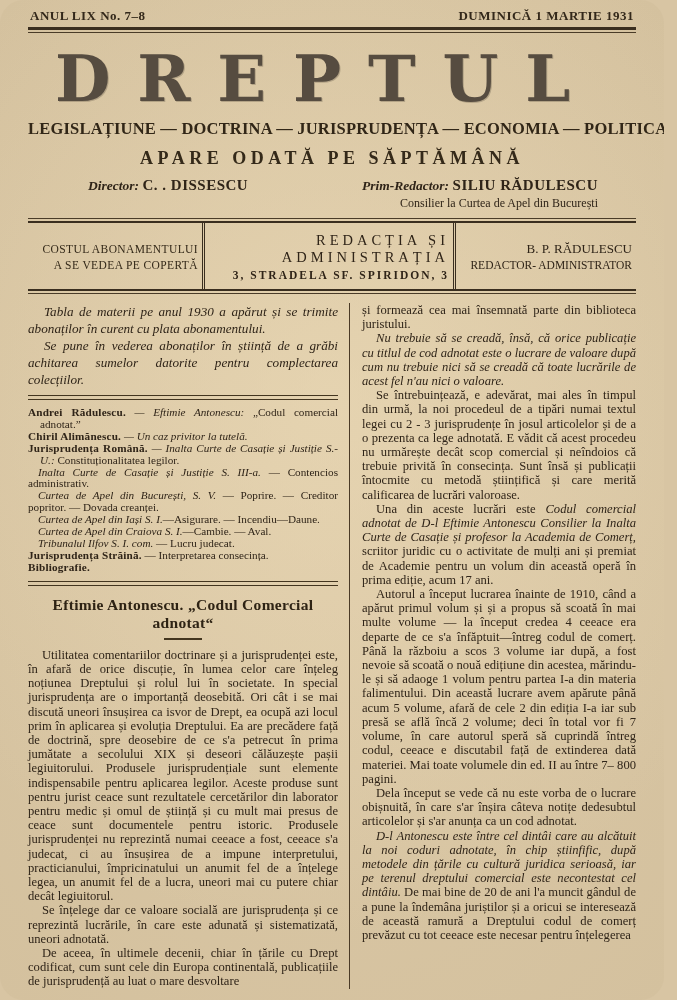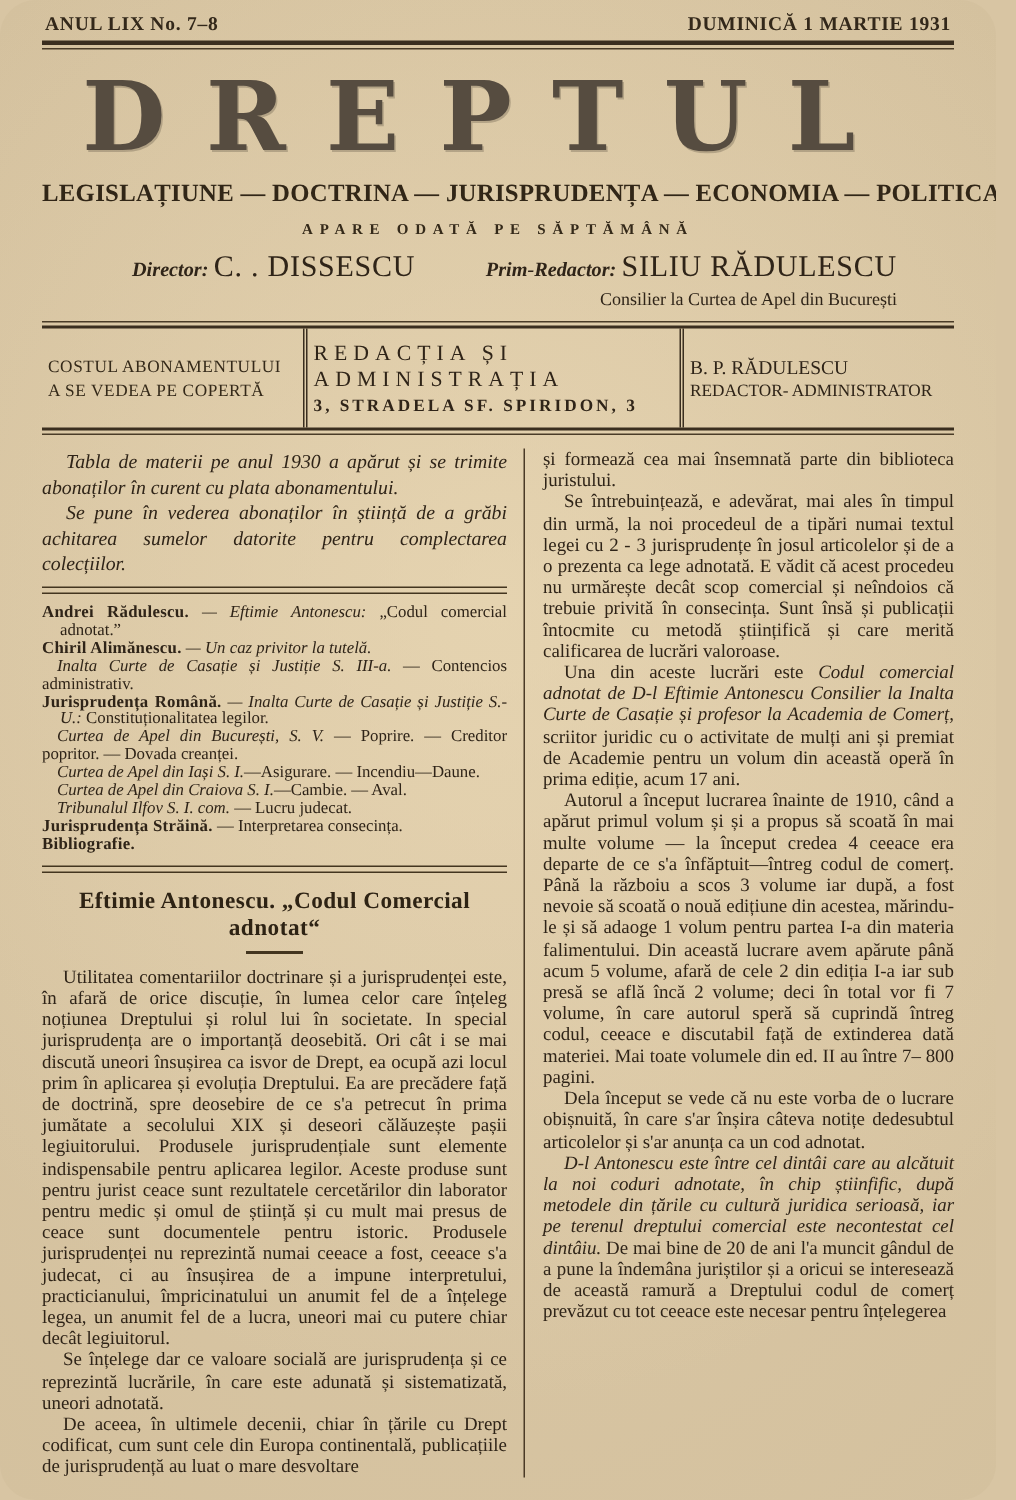--- a/index.html
+++ b/index.html
@@ -35,36 +35,36 @@
     letter-spacing: .42em; text-indent: .42em; 
     color: #564c40;
     text-shadow: 1px 1px 0 rgba(60,50,38,.25);
   }
   .subtitle {
     margin-top: 2px; text-align: center; white-space: nowrap;
     font-size: 16.5px; font-weight: bold; letter-spacing: .2px; color: #312617;
   }
   .frequency {
     margin-top: 9px; text-align: center;
-    font-size: 10px; font-weight: bold; letter-spacing: 4.5px; color: #342919;
+    font-size: 18px; font-weight: bold; letter-spacing: 4.5px; color: #342919;
   }
   .staff-row {
     display: flex; justify-content: space-between;
     padding: 8px 38px 0 60px; font-size: 14px;
   }
   .staff-label { font-style: italic; font-weight: bold; font-size: 13.5px; }
-  .staff-name  { font-weight: normal; font-size: 20px; letter-spacing: .5px; }
+  .staff-name  { font-weight: bold; font-size: 15px; letter-spacing: .5px; }
   .staff-right { text-align: left; }
   .staff-sub   { font-size: 12px; margin-top: 2px; text-align: right; }
 
   .rule-mid  { height: 2px; border-top: 1px solid #4a3c28; border-bottom: 2px solid #3a2e1f; margin-top: 7px; }
   .rule-mid2 { height: 2px; border-top: 2px solid #3a2e1f; border-bottom: 1px solid #4a3c28; }
 
   
-  .info-bar { display: flex; align-items: stretch; text-align: left; }
+  .info-bar { display: flex; align-items: stretch; text-align: right; }
   .info-cell { padding: 9px 4px 8px 4px; display: flex; flex-direction: column; justify-content: center; }
   .info-cell + .info-cell { border-left: 3px double #3a2e1f; }
   .cell-sub { width: 166px; font-size: 11.5px; letter-spacing: .4px; line-height: 16px; color: #342919; }
   .cell-addr { flex: 1; }
   .cell-addr .l1 { font-size: 14.5px; font-weight: normal; letter-spacing: 4px; }
   .cell-addr .l2 { font-size: 11.5px; font-weight: bold; letter-spacing: 2px; margin-top: 3px; }
   .cell-admin { width: 172px; font-size: 13px; line-height: 17px; }
   .cell-admin .l2 { font-size: 11.5px; }
 
   
@@ -149,22 +149,22 @@
       <div class="notice">
         <p>Tabla de materii pe anul 1930 a apărut și se trimite abonaților în curent cu plata abonamentului.</p>
         <p>Se pune în vederea abonaților în știință de a grăbi achitarea sumelor datorite pentru complectarea colecțiilor.</p>
       </div>
 
       <div class="thin-double"></div>
 
       <div class="toc">
         <div class="toc-entry"><span class="toc-bold">Andrei Rădulescu.</span><span class="toc-italic"> — Eftimie Antonescu: </span><span>„Codul comercial adnotat.”</span></div>
         <div class="toc-entry"><span class="toc-bold">Chiril Alimănescu.</span><span class="toc-italic"> — Un caz privitor la tutelă.</span><span></span></div>
+        <div class="toc-entry"><span class="toc-bold">Jurisprudența Română.</span><span class="toc-italic"> — Inalta Curte de Casație și Justiție S.-U.: </span><span>Constituționalitatea legilor.</span></div>
         <div class="toc-entry toc-sub"><span class="toc-italic">Inalta Curte de Casație și Justiție S. III-a. </span><span>— Contencios administrativ.</span></div>
-        <div class="toc-entry"><span class="toc-bold">Jurisprudența Română.</span><span class="toc-italic"> — Inalta Curte de Casație și Justiție S.-U.: </span><span>Constituționalitatea legilor.</span></div>
         <div class="toc-entry toc-sub"><span class="toc-italic">Curtea de Apel din București, S. V. </span><span>— Poprire. — Creditor popritor. — Dovada creanței.</span></div>
         <div class="toc-entry toc-sub"><span class="toc-italic">Curtea de Apel din Iași S. I.</span><span>—Asigurare. — Incendiu—Daune.</span></div>
         <div class="toc-entry toc-sub"><span class="toc-italic">Curtea de Apel din Craiova S. I.</span><span>—Cambie. — Aval.</span></div>
         <div class="toc-entry toc-sub"><span class="toc-italic">Tribunalul Ilfov S. I. com. </span><span>— Lucru judecat.</span></div>
         <div class="toc-entry"><span class="toc-bold">Jurisprudența Străină.</span><span> — Interpretarea consecința.</span></div>
         <div class="toc-entry"><span class="toc-bold">Bibliografie.</span></div>
       </div>
 
       <div class="thin-double"></div>
 
@@ -174,20 +174,21 @@
       <div class="body-text">
         <p>Utilitatea comentariilor doctrinare și a jurisprudenței este, în afară de orice discuție, în lumea celor care înțeleg noțiunea Dreptului și rolul lui în societate. In special jurisprudența are o importanță deosebită. Ori cât i se mai discută uneori însușirea ca isvor de Drept, ea ocupă azi locul prim în aplicarea și evoluția Dreptului. Ea are precădere față de doctrină, spre deosebire de ce s'a petrecut în prima jumătate a secolului XIX și deseori călăuzește pașii legiuitorului. Produsele jurisprudențiale sunt elemente indispensabile pentru aplicarea legilor. Aceste produse sunt pentru jurist ceace sunt rezultatele cercetărilor din laborator pentru medic și omul de știință și cu mult mai presus de ceace sunt documentele pentru istoric. Produsele jurisprudenței nu reprezintă numai ceeace a fost, ceeace s'a judecat, ci au însușirea de a impune interpretului, practicianului, împricinatului un anumit fel de a înțelege legea, un anumit fel de a lucra, uneori mai cu putere chiar decât legiuitorul.</p>
         <p>Se înțelege dar ce valoare socială are jurisprudența și ce reprezintă lucrările, în care este adunată și sistematizată, uneori adnotată.</p>
         <p>De aceea, în ultimele decenii, chiar în țările cu Drept codificat, cum sunt cele din Europa continentală, publicațiile de jurisprudență au luat o mare desvoltare</p>
       </div>
     </div>
 
     <div class="col-right">
       <div class="body-text">
         <p class="no-indent">și formează cea mai însemnată parte din biblioteca juristului.</p>
+        <p class="italic">Nu trebuie să se creadă, însă, că orice publicație cu titlul de cod adnotat este o lucrare de valoare după cum nu trebuie nici să se creadă că toate lucrările de acest fel n'au nici o valoare.</p>
         <p>Se întrebuințează, e adevărat, mai ales în timpul din urmă, la noi procedeul de a tipări numai textul legei cu 2 - 3 jurisprudențe în josul articolelor și de a o prezenta ca lege adnotată. E vădit că acest procedeu nu urmărește decât scop comercial și neîndoios că trebuie privită în consecința. Sunt însă și publicații întocmite cu metodă științifică și care merită calificarea de lucrări valoroase.</p>
         <p><span>Una din aceste lucrări este </span><span class="italic">Codul comercial adnotat de D-l Eftimie Antonescu Consilier la Inalta Curte de Casație și profesor la Academia de Comerț, </span><span>scriitor juridic cu o activitate de mulți ani și premiat de Academie pentru un volum din această operă în prima ediție, acum 17 ani.</span></p>
         <p>Autorul a început lucrarea înainte de 1910, când a apărut primul volum și și a propus să scoată în mai multe volume — la început credea 4 ceeace era departe de ce s'a înfăptuit—întreg codul de comerț. Până la războiu a scos 3 volume iar după, a fost nevoie să scoată o nouă edițiune din acestea, mărindu-le și să adaoge 1 volum pentru partea I-a din materia falimentului. Din această lucrare avem apărute până acum 5 volume, afară de cele 2 din ediția I-a iar sub presă se află încă 2 volume; deci în total vor fi 7 volume, în care autorul speră să cuprindă întreg codul, ceeace e discutabil față de extinderea dată materiei. Mai toate volumele din ed. II au între 7– 800 pagini.</p>
         <p>Dela început se vede că nu este vorba de o lucrare obișnuită, în care s'ar înșira câteva notițe dedesubtul articolelor și s'ar anunța ca un cod adnotat.</p>
         <p><span class="italic">D-l Antonescu este între cel dintâi care au alcătuit la noi coduri adnotate, în chip știinfific, după metodele din țările cu cultură juridica serioasă, iar pe terenul dreptului comercial este necontestat cel dintâiu. </span><span>De mai bine de 20 de ani l'a muncit gândul de a pune la îndemâna juriștilor și a oricui se interesează de această ramură a Dreptului codul de comerț prevăzut cu tot ceeace este necesar pentru înțelegerea</span></p>
       </div>
     </div>
 
   </div>
 </div>

